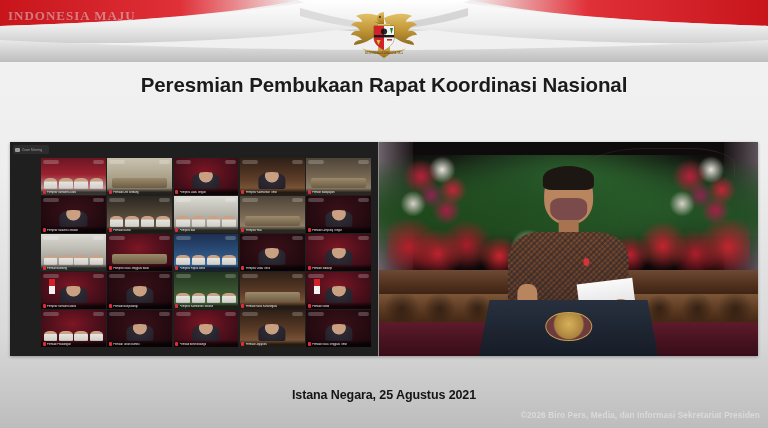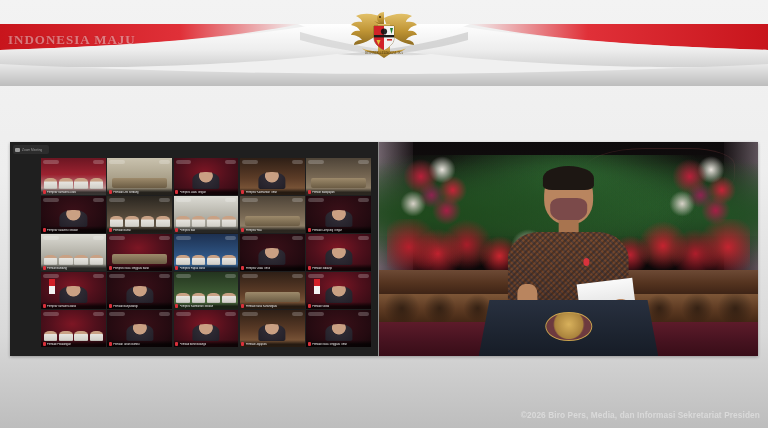--- a/index.html
+++ b/index.html
@@ -15,21 +15,20 @@
     position:absolute; inset:0;
     width:768px; height:428px;
     background:linear-gradient(180deg,#f3f3f3 0%,#eeeeee 40%,#d9d9d9 78%,#bdbdbd 100%);
     overflow:hidden;
   }
 
   
   #banner {
     position:absolute; left:0; top:0; width:768px; height:62px;
     overflow:hidden;
-    margin-top:24px;
   }
   #banner svg { display:block; width:768px; height:62px; }
 
   .brand-wordmark {
     position:absolute; left:8px; top:8px;
     font-size:13px; font-weight:700; letter-spacing:1px;
     color:rgba(255,255,255,0.42);
     font-family:"Liberation Serif", serif;
     text-shadow:0 0 2px rgba(0,0,0,0.12);
     white-space:nowrap;
@@ -399,20 +398,21 @@
         <path d="M32.5,36 L36.5,36 L34.5,41 Z" fill="#e0bb3a"></path>
         <rect x="43" y="35" width="5" height="1.6" fill="#c9302c"></rect>
       </g>
 
       <path d="M18,44 C26,49 54,49 62,44 C56,52 24,52 18,44 Z" fill="url(#gld)"></path>
       <text x="40" y="50.4" font-size="3.1" fill="#5b4412" text-anchor="middle" font-family="Liberation Serif, serif">BHINNEKA TUNGGAL IKA</text>
     </svg>
   </div>
 
   <div id="title-block">
+    <div class="line">Peresmian Pembukaan Rapat Koordinasi Nasional</div>
   </div>
 
   <div id="video-stage">
 
     <div id="zoom-panel">
       <div id="zoom-chrome-tag">
         <span class="gcam"></span>
         <span class="gtxt">Zoom Meeting</span>
       </div>
       <div id="grid">
@@ -805,16 +805,17 @@
         <div class="pres-hand-l"></div>
         <div class="pres-paper"></div>
         <div class="pres-hand-r"></div>
         <div class="podium">
           <div class="podium-seal"></div>
         </div>
       </div>
     </div>
   </div>
 
+  <div id="caption">Istana Negara, 25 Agustus 2021</div>
 
   <div id="watermark">©2026 Biro Pers, Media, dan Informasi Sekretariat Presiden</div>
 
 </div>
 
 </body></html>

